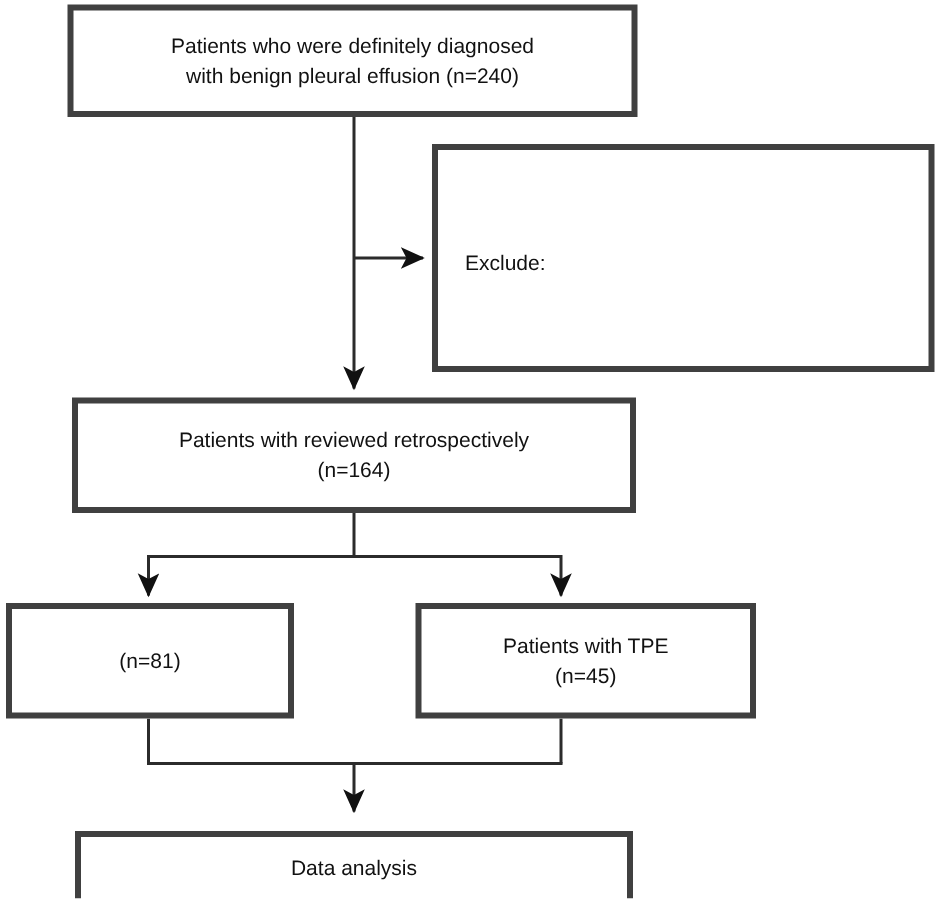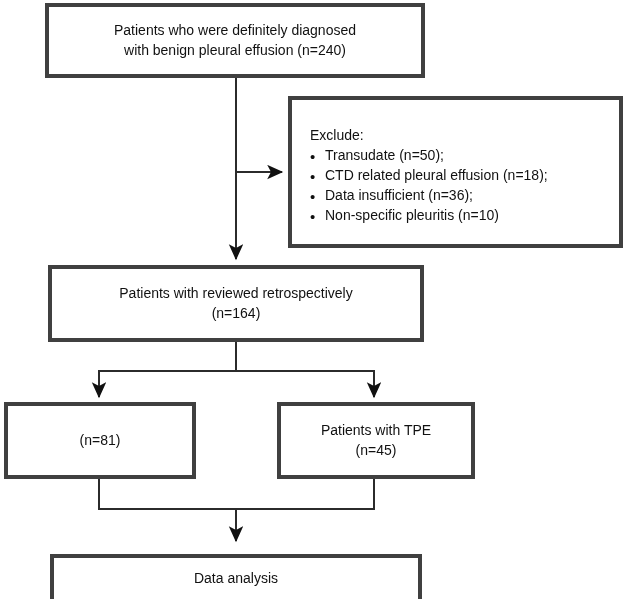--- a/index.html
+++ b/index.html
@@ -98,38 +98,32 @@
     <line x1="236" y1="509" x2="236" y2="541" stroke="#2b2b2b" stroke-width="2" marker-end="url(#arrowhead)"></line>
   </svg>
 
   <div class="node node-enrolled" style="left:45px; top:3px; width:380px; height:75px;">
     <span class="line">Patients who were definitely diagnosed</span>
     <span class="line">with benign pleural effusion (n=240)</span>
   </div>
 
   <div class="node node-exclude" style="left:288px; top:96px; width:335px; height:152px;">
     <span class="exclude-title">Exclude:</span>
-    <ul class="exclude-list">
-      <li>Transudate (n=50);</li>
-      <li>CTD related pleural effusion (n=18);</li>
-      <li>Data insufficient (n=36);</li>
-      <li>Non-specific pleuritis (n=10)</li>
-    </ul>
   </div>
 
   <div class="node node-reviewed" style="left:48px; top:265px; width:376px; height:77px;">
     <span class="line">Patients with reviewed retrospectively</span>
     <span class="line">(n=164)</span>
   </div>
 
   <div class="node node-ppe" style="left:4px; top:402px; width:192px; height:77px;">
     <span class="line">(n=81)</span>
   </div>
 
-  <div class="node node-tpe" style="left:277px; top:402px; width:198px; height:77px;">
+  <div class="node node-tpe" style="left:277px; top:402px; width:227px; height:77px;">
     <span class="line">Patients with TPE</span>
     <span class="line">(n=45)</span>
   </div>
 
   <div class="node node-analysis" style="left:50px; top:554px; width:372px; height:50px;">
     <span class="line">Data analysis</span>
   </div>
 
 </div>
 

